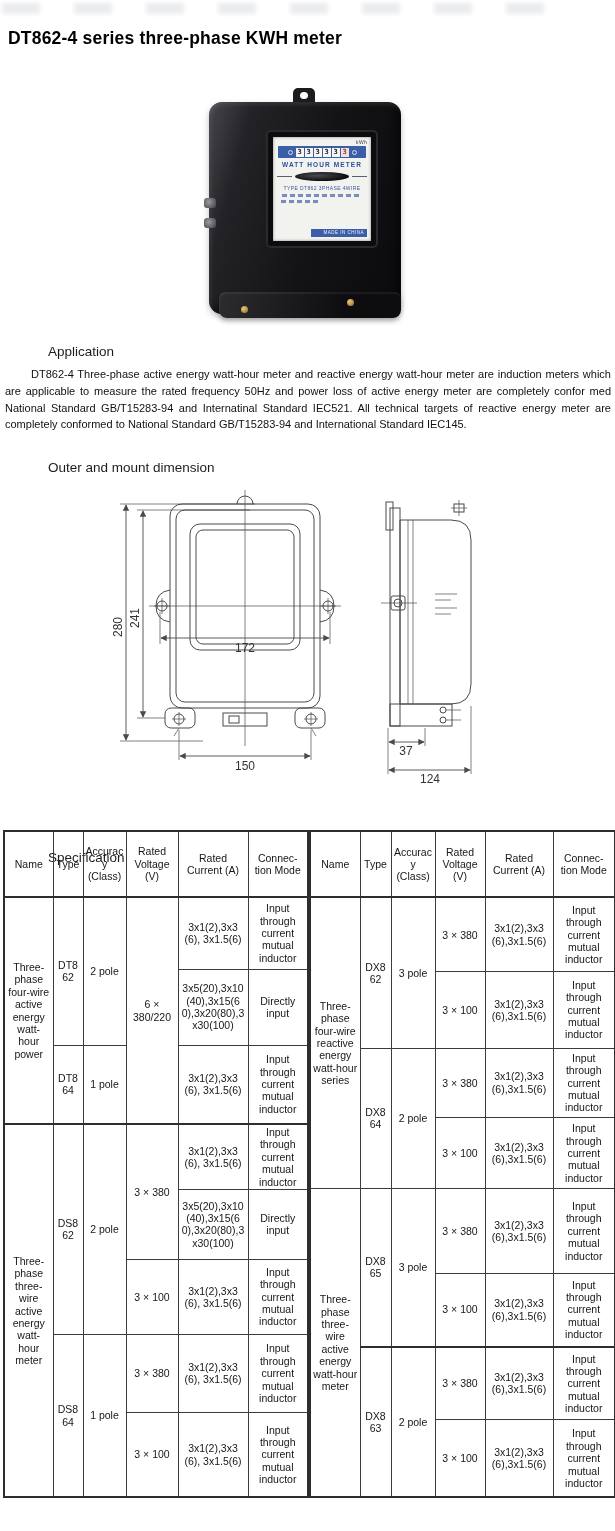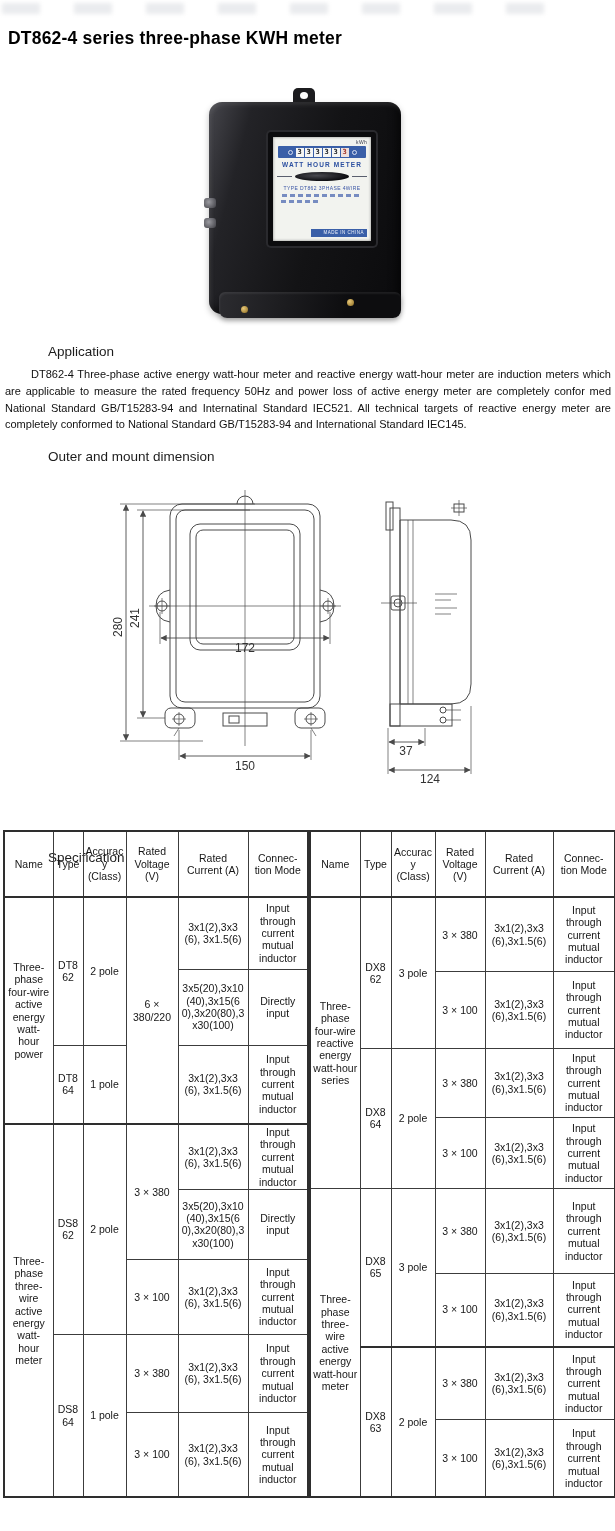--- a/index.html
+++ b/index.html
@@ -46,21 +46,21 @@
   .s1{top:96px}.s2{top:116px}
   .m-terminal{position:absolute;left:12px;top:204px;width:182px;height:26px;border-radius:6px 6px 8px 8px;
     background:linear-gradient(100deg,#2c2c30,#0d0d0f 70%);
     box-shadow:inset 1px 2px 2px rgba(255,255,255,.07),0 3px 5px rgba(0,0,0,.3);}
   .screw{position:absolute;width:7px;height:7px;border-radius:50%;
     background:radial-gradient(circle at 35% 35%,#e8c878,#8a6a20);}
   .sc1{left:22px;top:14px}.sc2{left:128px;top:7px}
 
   
   .h2{position:absolute;left:4px;font-size:13.5px;color:#1c1c1c;margin-left:44px;}
-  .h-app{top:344px}.h-dim{top:449px}.h-spec{top:850px}
+  .h-app{top:344px}.h-dim{top:460px}.h-spec{top:850px}
   .para{position:absolute;left:5px;top:366px;width:606px;font-size:11px;line-height:16.8px;
     text-align:justify;text-indent:26px;color:#111;}
 
   
   .dim-svg{position:absolute;left:105px;top:478px;}
   .dim-svg text{font-family:"Liberation Sans",sans-serif;font-size:12px;fill:#333;}
 
   
   .tables{position:absolute;left:3px;top:830px;display:flex;}
   table.spec{border-collapse:collapse;table-layout:fixed;font-size:10.5px;line-height:1.18;border:2px solid #2e2e2e;}

